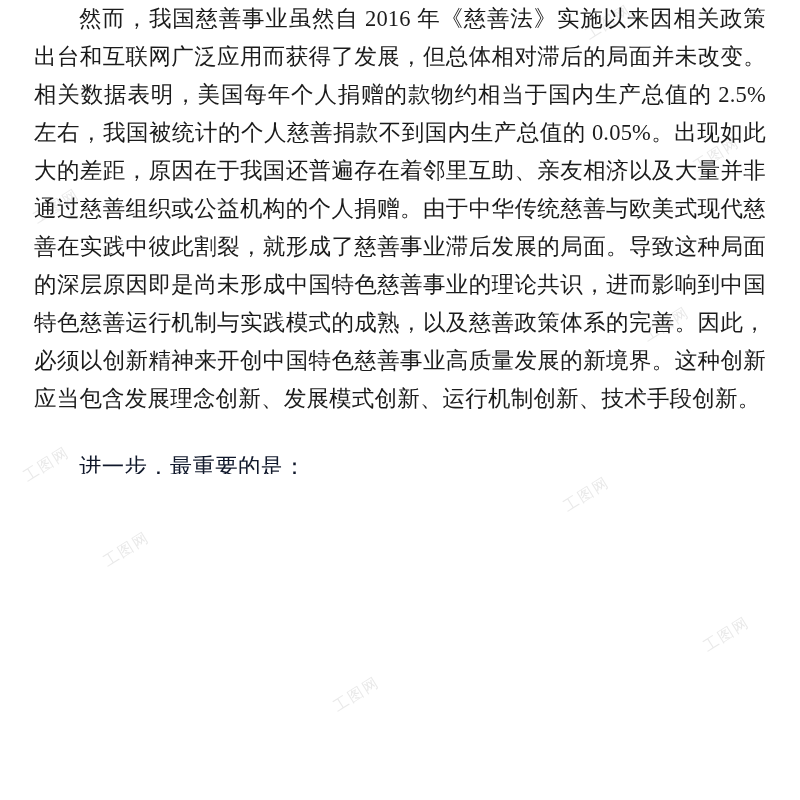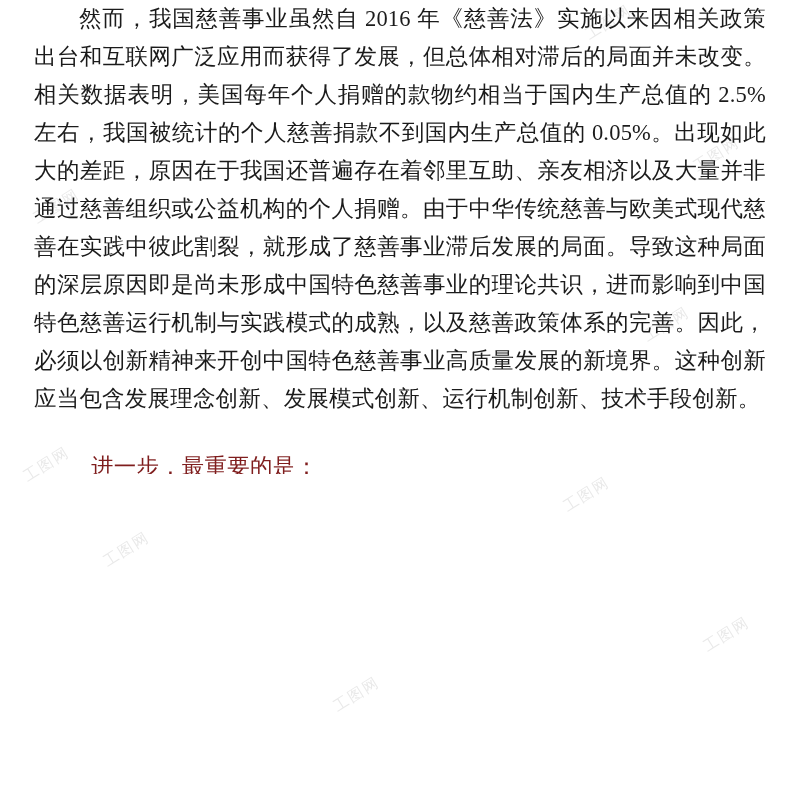--- a/index.html
+++ b/index.html
@@ -70,25 +70,25 @@
     height: 34px;
   }
   
   .clipped-bottom {
     height: 22px;
     overflow: hidden;
     position: relative;
   }
   .clipped-bottom .inner {
     position: absolute;
-    left: 12px;
+    left: 0;
     top: 0;
     font-size: 22.5px;
     line-height: 30px;
-    color: #7f1d1d;
+    color: #0f172a;
     white-space: nowrap;
     text-indent: 2em;
     letter-spacing: 0.2px;
   }
 
   
   .wm {
     position: absolute;
     z-index: 1;
     color: rgba(120,120,120,0.16);

